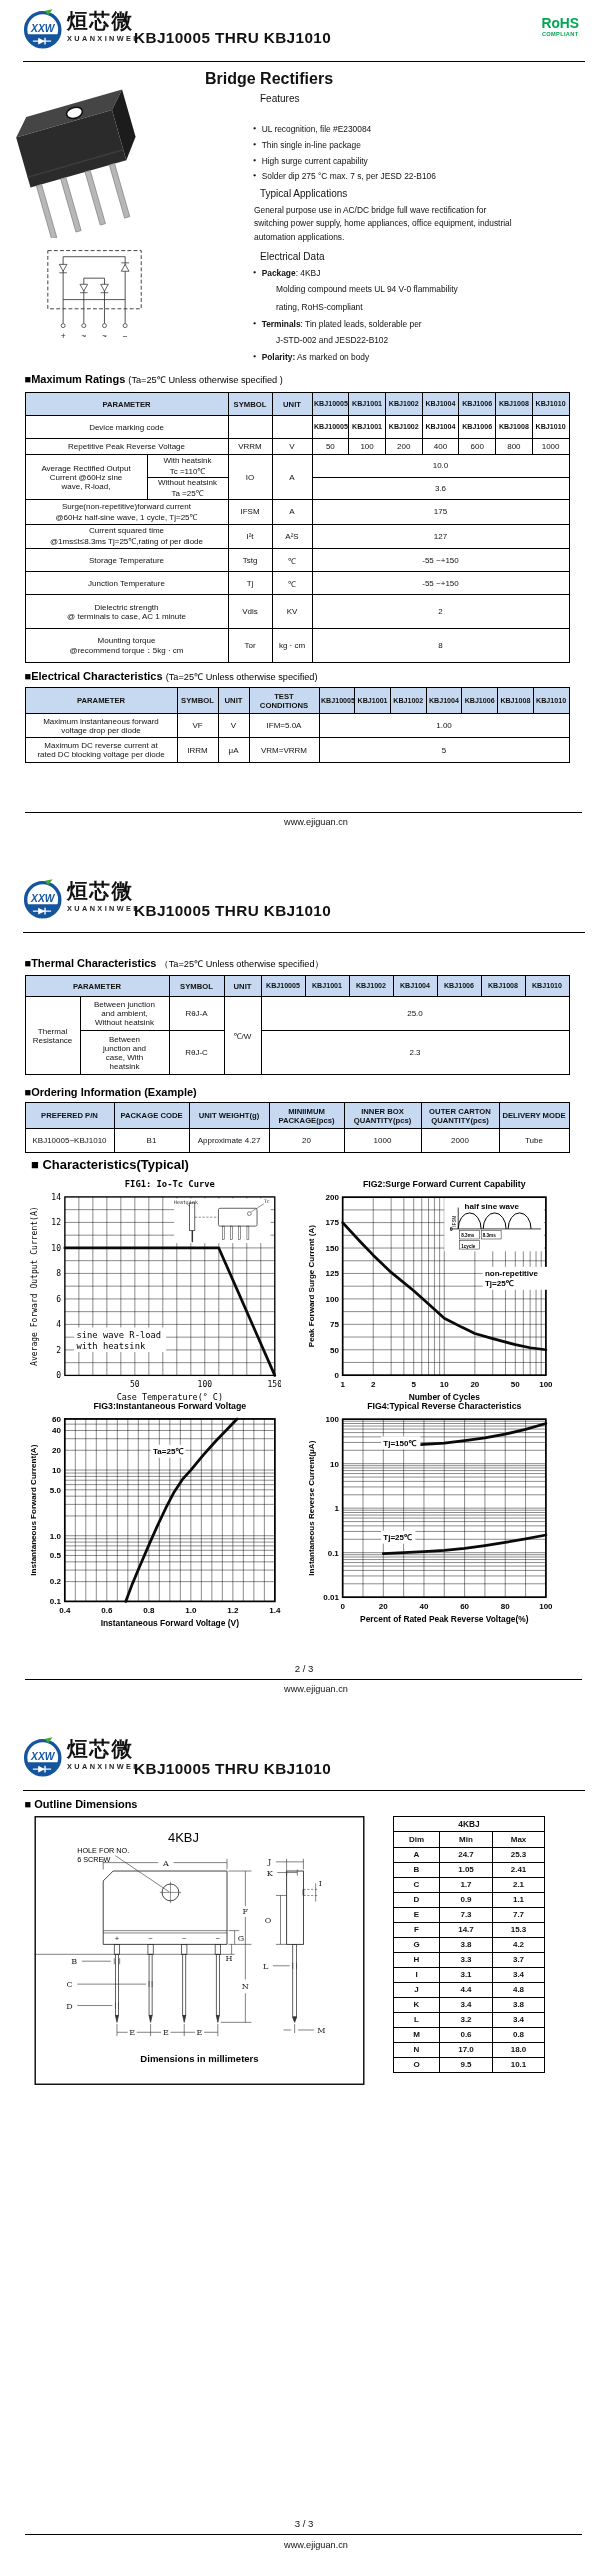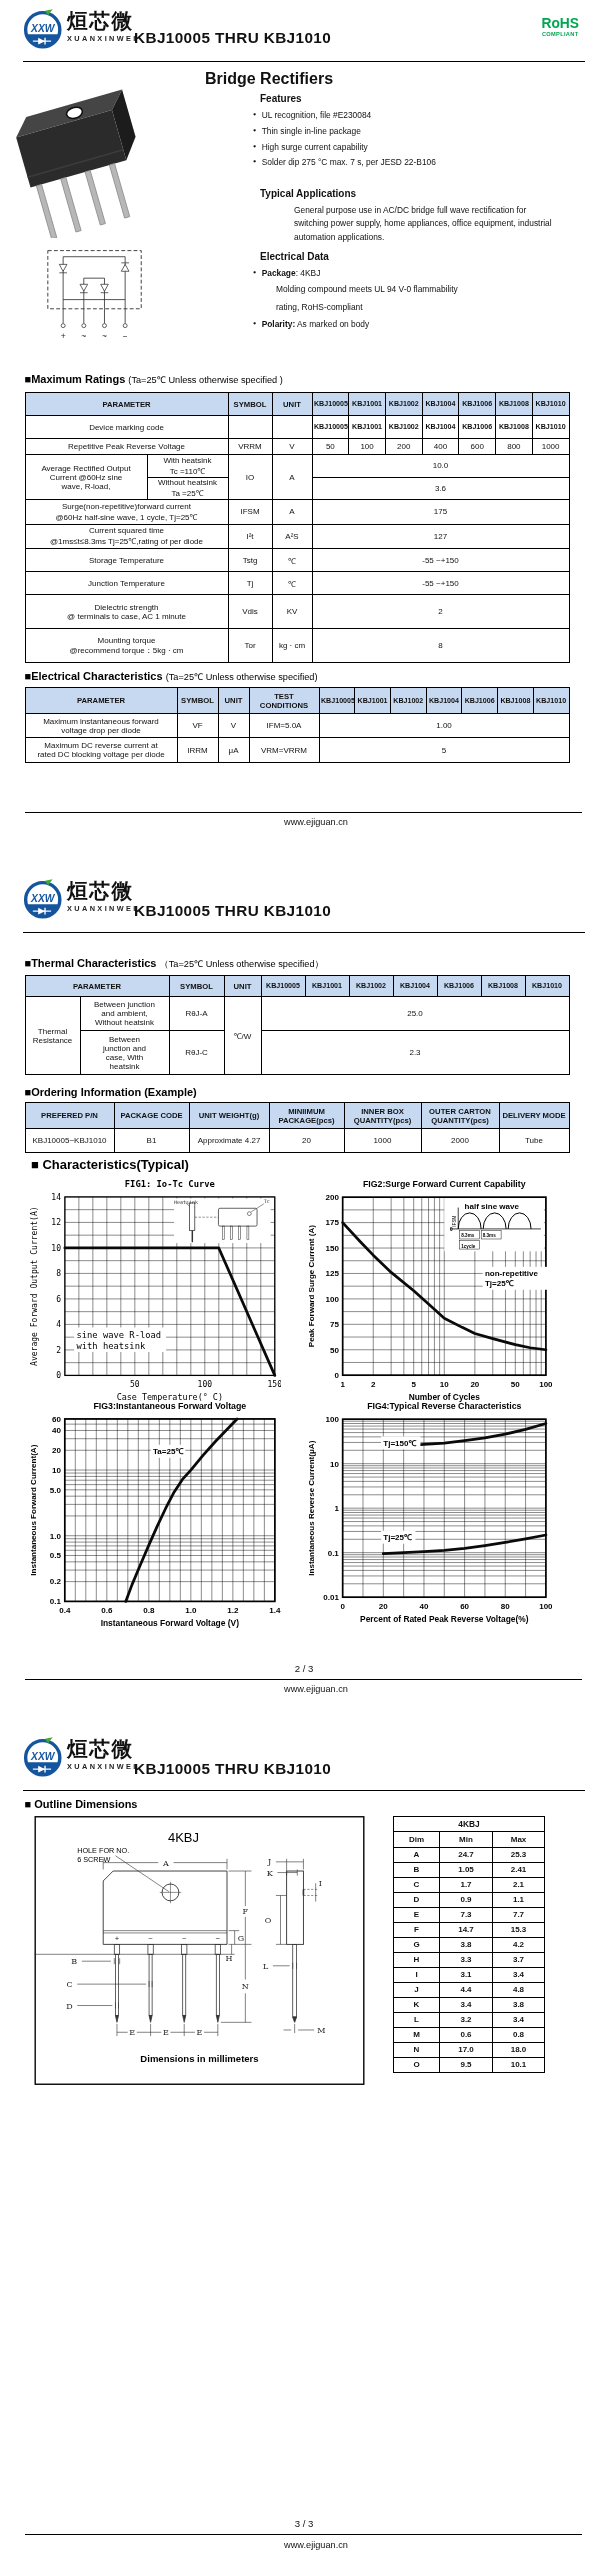--- a/index.html
+++ b/index.html
@@ -11,25 +11,25 @@
   .logo{position:absolute;left:23px;display:flex;align-items:flex-start;}
   .logo-txt{margin-left:3.1px;}
   .logo-cn{font-size:20.7px;font-weight:bold;letter-spacing:1.5px;line-height:23px;}
   .logo-en{font-size:7.3px;font-weight:bold;color:#222;letter-spacing:2.4px;margin-top:1.5px;}
   .doc-title{position:absolute;left:134px;font-size:15.3px;font-weight:bold;letter-spacing:0.4px;}
   .rohs{position:absolute;right:29px;text-align:center;color:#00A650;}
   .rohs-b{font-size:13.8px;font-weight:bold;line-height:13.8px;}
   .rohs-s{font-size:5.7px;font-weight:bold;letter-spacing:0.3px;}
   
   .prod-title{position:absolute;left:205px;font-size:16px;font-weight:bold;}
-  .subh{position:absolute;font-size:10px;font-weight:bold;padding-left:18px;}
+  .subh{position:absolute;font-size:10px;font-weight:normal;padding-left:18px;}
   .feat-list{position:absolute;left:253px;width:291px;font-size:8.4px;}
   .feat{line-height:15.3px;}
   .feat::before{content:"●";font-size:5.4px;vertical-align:1.5px;margin-right:5.4px;}
-  .apps-text{position:absolute;left:254px;width:268px;font-size:8.4px;line-height:13.4px;margin-left:40px;}
+  .apps-text{position:absolute;left:254px;width:268px;font-size:8.4px;line-height:13.4px;}
   .mech{position:absolute;left:253px;width:298px;font-size:8.4px;}
   .mech-item{line-height:13px;margin-bottom:1.5px;}
   .mech-item::before{content:"●";font-size:5.4px;vertical-align:1.5px;margin-right:5.4px;}
   .mech-cont{margin-left:23px;white-space:pre-line;line-height:18px;}
   
   .sec{position:absolute;font-size:11px;color:#000;}
   .sec b{font-weight:bold;}
   .sec .cond{font-size:9.2px;font-weight:normal;}
   .sec-big{font-size:13px;}
   
@@ -89,35 +89,37 @@
       <g>
         <rect x="30" y="126" width="7" height="72" fill="#b7b7b7" stroke="#8a8a8a" stroke-width="1"></rect>
         <rect x="63" y="126" width="7" height="72" fill="#b7b7b7" stroke="#8a8a8a" stroke-width="1"></rect>
         <rect x="96" y="126" width="7" height="72" fill="#b7b7b7" stroke="#8a8a8a" stroke-width="1"></rect>
         <rect x="129" y="126" width="7" height="72" fill="#b7b7b7" stroke="#8a8a8a" stroke-width="1"></rect>
       </g>
     </g>
   </svg>
 
   <div class="subh" style="left:242px;top:93px">Features</div>
-  <div class="feat-list" style="top:107px">
+  <div class="feat-list" style="top:121px">
       <div class="feat">UL recognition, file #E230084</div>
       <div class="feat">Thin single in-line package</div>
       <div class="feat">High surge current capability</div>
       <div class="feat">Solder dip 275 °C max. 7 s, per JESD 22-B106</div>
     </div>
 
   <div class="subh" style="left:242px;top:188px">Typical Applications</div>
   <div class="apps-text" style="top:204px">General purpose use in AC/DC bridge full wave rectification for switching power supply, home appliances, office equipment, industrial automation applications.</div>
 
   <div class="subh" style="left:242px;top:251px">Electrical Data</div>
   <div class="mech" style="top:266px">
     <div class="mech-item"><b>Package</b><span>: 4KBJ</span>
       <div class="mech-cont">Molding compound meets UL 94 V-0 flammability
 rating, RoHS-compliant</div></div>
+    <div class="mech-item"><b>Terminals</b><span>: Tin plated leads, solderable per</span>
+      <div class="mech-cont">J-STD-002 and JESD22-B102</div></div>
     <div class="mech-item"><b>Polarity:</b><span> As marked on body</span></div>
   </div>
 
   <svg class="abs" style="left:37px;top:246px" width="138" height="98" viewBox="0 0 180 128">
     <rect x="14" y="6" width="122" height="76" fill="none" stroke="#333" stroke-width="1.2" stroke-dasharray="5 3"></rect>
     <g stroke="#333" stroke-width="1.1" fill="none">
       <line x1="34" y1="14" x2="115" y2="14"></line>
       <line x1="34" y1="14" x2="34" y2="82"></line>
       <line x1="115" y1="14" x2="115" y2="82"></line>
       <line x1="61" y1="42" x2="88" y2="42"></line>

